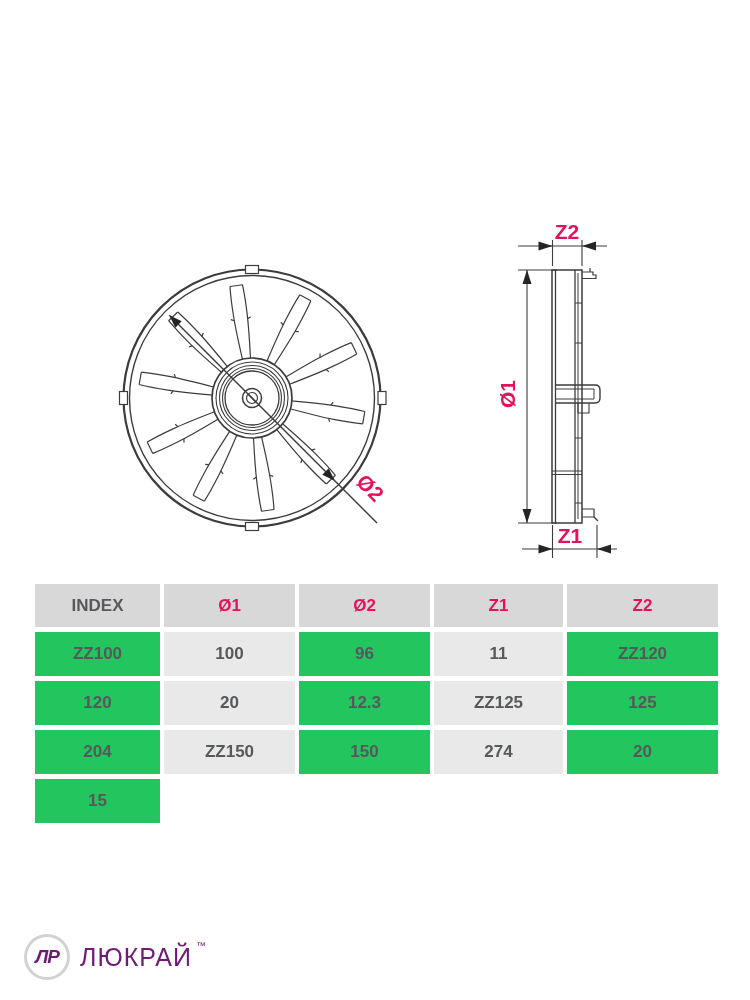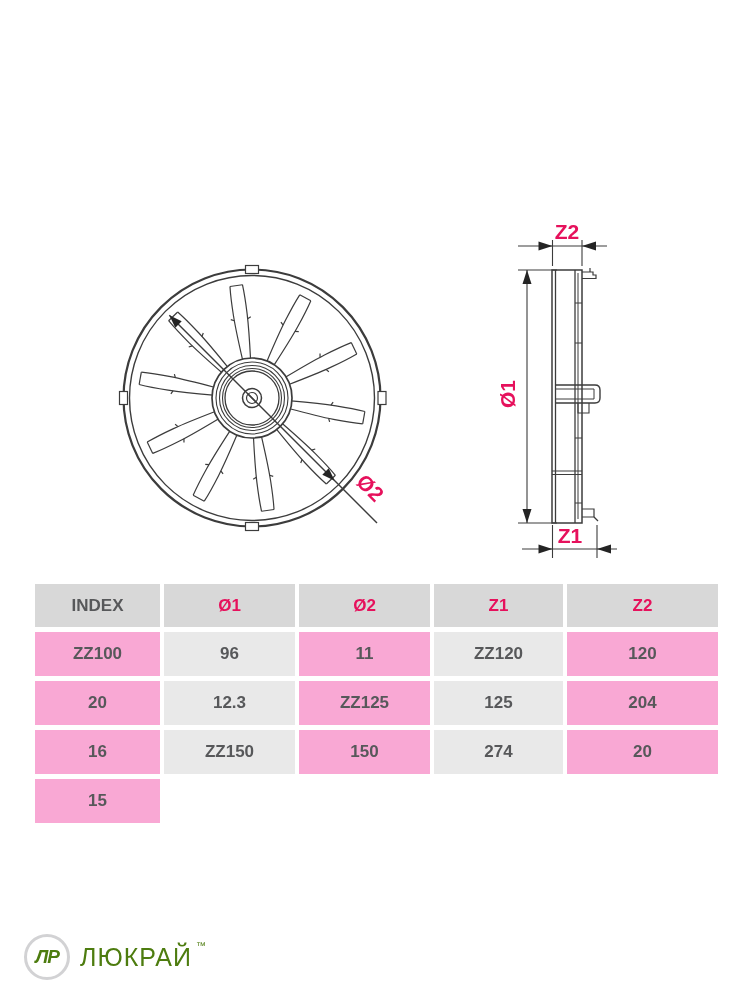--- a/index.html
+++ b/index.html
@@ -15,31 +15,31 @@
   
   .spec-table{
     position:absolute;left:35px;top:584px;width:683px;
     display:grid;
     grid-template-columns:125px 131px 131px 129px 151px;
     grid-template-rows:43px repeat(4,44px);
     column-gap:4px;row-gap:5px;
   }
   .cell{
     display:flex;align-items:center;justify-content:center;
-    font-size:17px;font-weight:bold;color:#57585a;background:#f9a8d4;
+    font-size:17px;font-weight:bold;color:#57585a;background:#22c55e;
   }
   .cell.head{background:#d8d8d8;}
   .cell.head.accent{color:#e6115c;}
   .spec-table > .cell:nth-child(5n+2):not(.head),
   .spec-table > .cell:nth-child(5n+4):not(.head){background:#e9e9e9;}
 
   
   .brand{
     position:absolute;left:24px;top:934px;
-    display:flex;align-items:center;gap:10px;color:#4d7c0f;
+    display:flex;align-items:center;gap:10px;color:#701a75;
   }
   .logo-circle{
     width:40px;height:40px;border-radius:50%;border:3.5px solid #d2d2d4;
     display:flex;align-items:center;justify-content:center;
     font-weight:bold;font-style:italic;font-size:19px;letter-spacing:-1px;
   }
   .brand-name{font-size:25px;font-weight:normal;letter-spacing:1px;}
   .tm{font-size:10px;align-self:flex-start;margin-left:-6px;margin-top:6px;}
 </style>
 </head>
@@ -186,32 +186,32 @@
 </svg>
 
 <div class="spec-table">
   <div class="cell head">INDEX</div>
   <div class="cell head accent">Ø1</div>
   <div class="cell head accent">Ø2</div>
   <div class="cell head accent">Z1</div>
   <div class="cell head accent">Z2</div>
 
   <div class="cell">ZZ100</div>
+  <div class="cell">100</div>
   <div class="cell">96</div>
   <div class="cell">11</div>
 
   <div class="cell">ZZ120</div>
   <div class="cell">120</div>
   <div class="cell">20</div>
   <div class="cell">12.3</div>
 
   <div class="cell">ZZ125</div>
   <div class="cell">125</div>
   <div class="cell">204</div>
-  <div class="cell">16</div>
 
   <div class="cell">ZZ150</div>
   <div class="cell">150</div>
   <div class="cell">274</div>
   <div class="cell">20</div>
   <div class="cell">15</div>
 </div>
 
 <div class="brand">
   <div class="logo-circle">ЛР</div>

